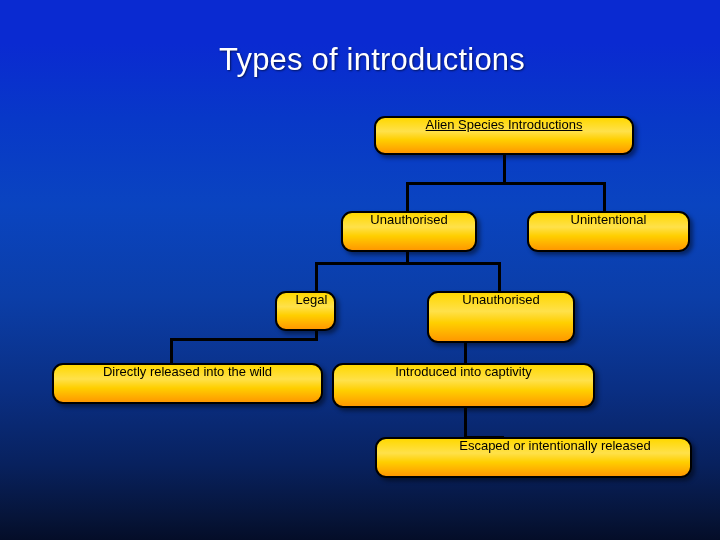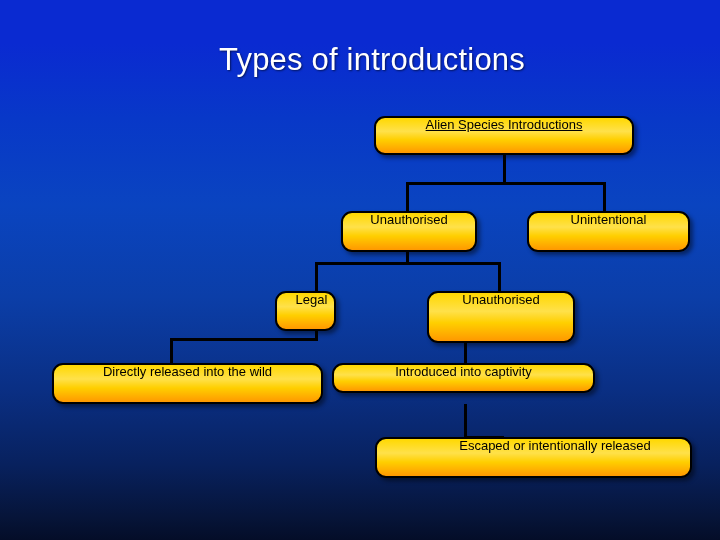--- a/index.html
+++ b/index.html
@@ -113,21 +113,21 @@
   </div>
 
   <div class="node" style="left:427px; top:291px; width:148px; height:52px;">
     <span>Unauthorised</span>
   </div>
 
   <div class="node" style="left:39px; top:363px; width:271px; height:41px;margin-left:13px;">
     <span>Directly released into the wild</span>
   </div>
 
-  <div class="node" style="left:332px; top:363px; width:263px; height:30px;">
+  <div class="node" style="left:332px; top:363px; width:263px; height:45px;">
     <span>Introduced into captivity</span>
   </div>
 
   <div class="node" style="left:375px; top:437px; width:317px; height:41px;padding-left:43px;">
     <span>Escaped or intentionally released</span>
   </div>
 
 </div>
 
 </body></html>

